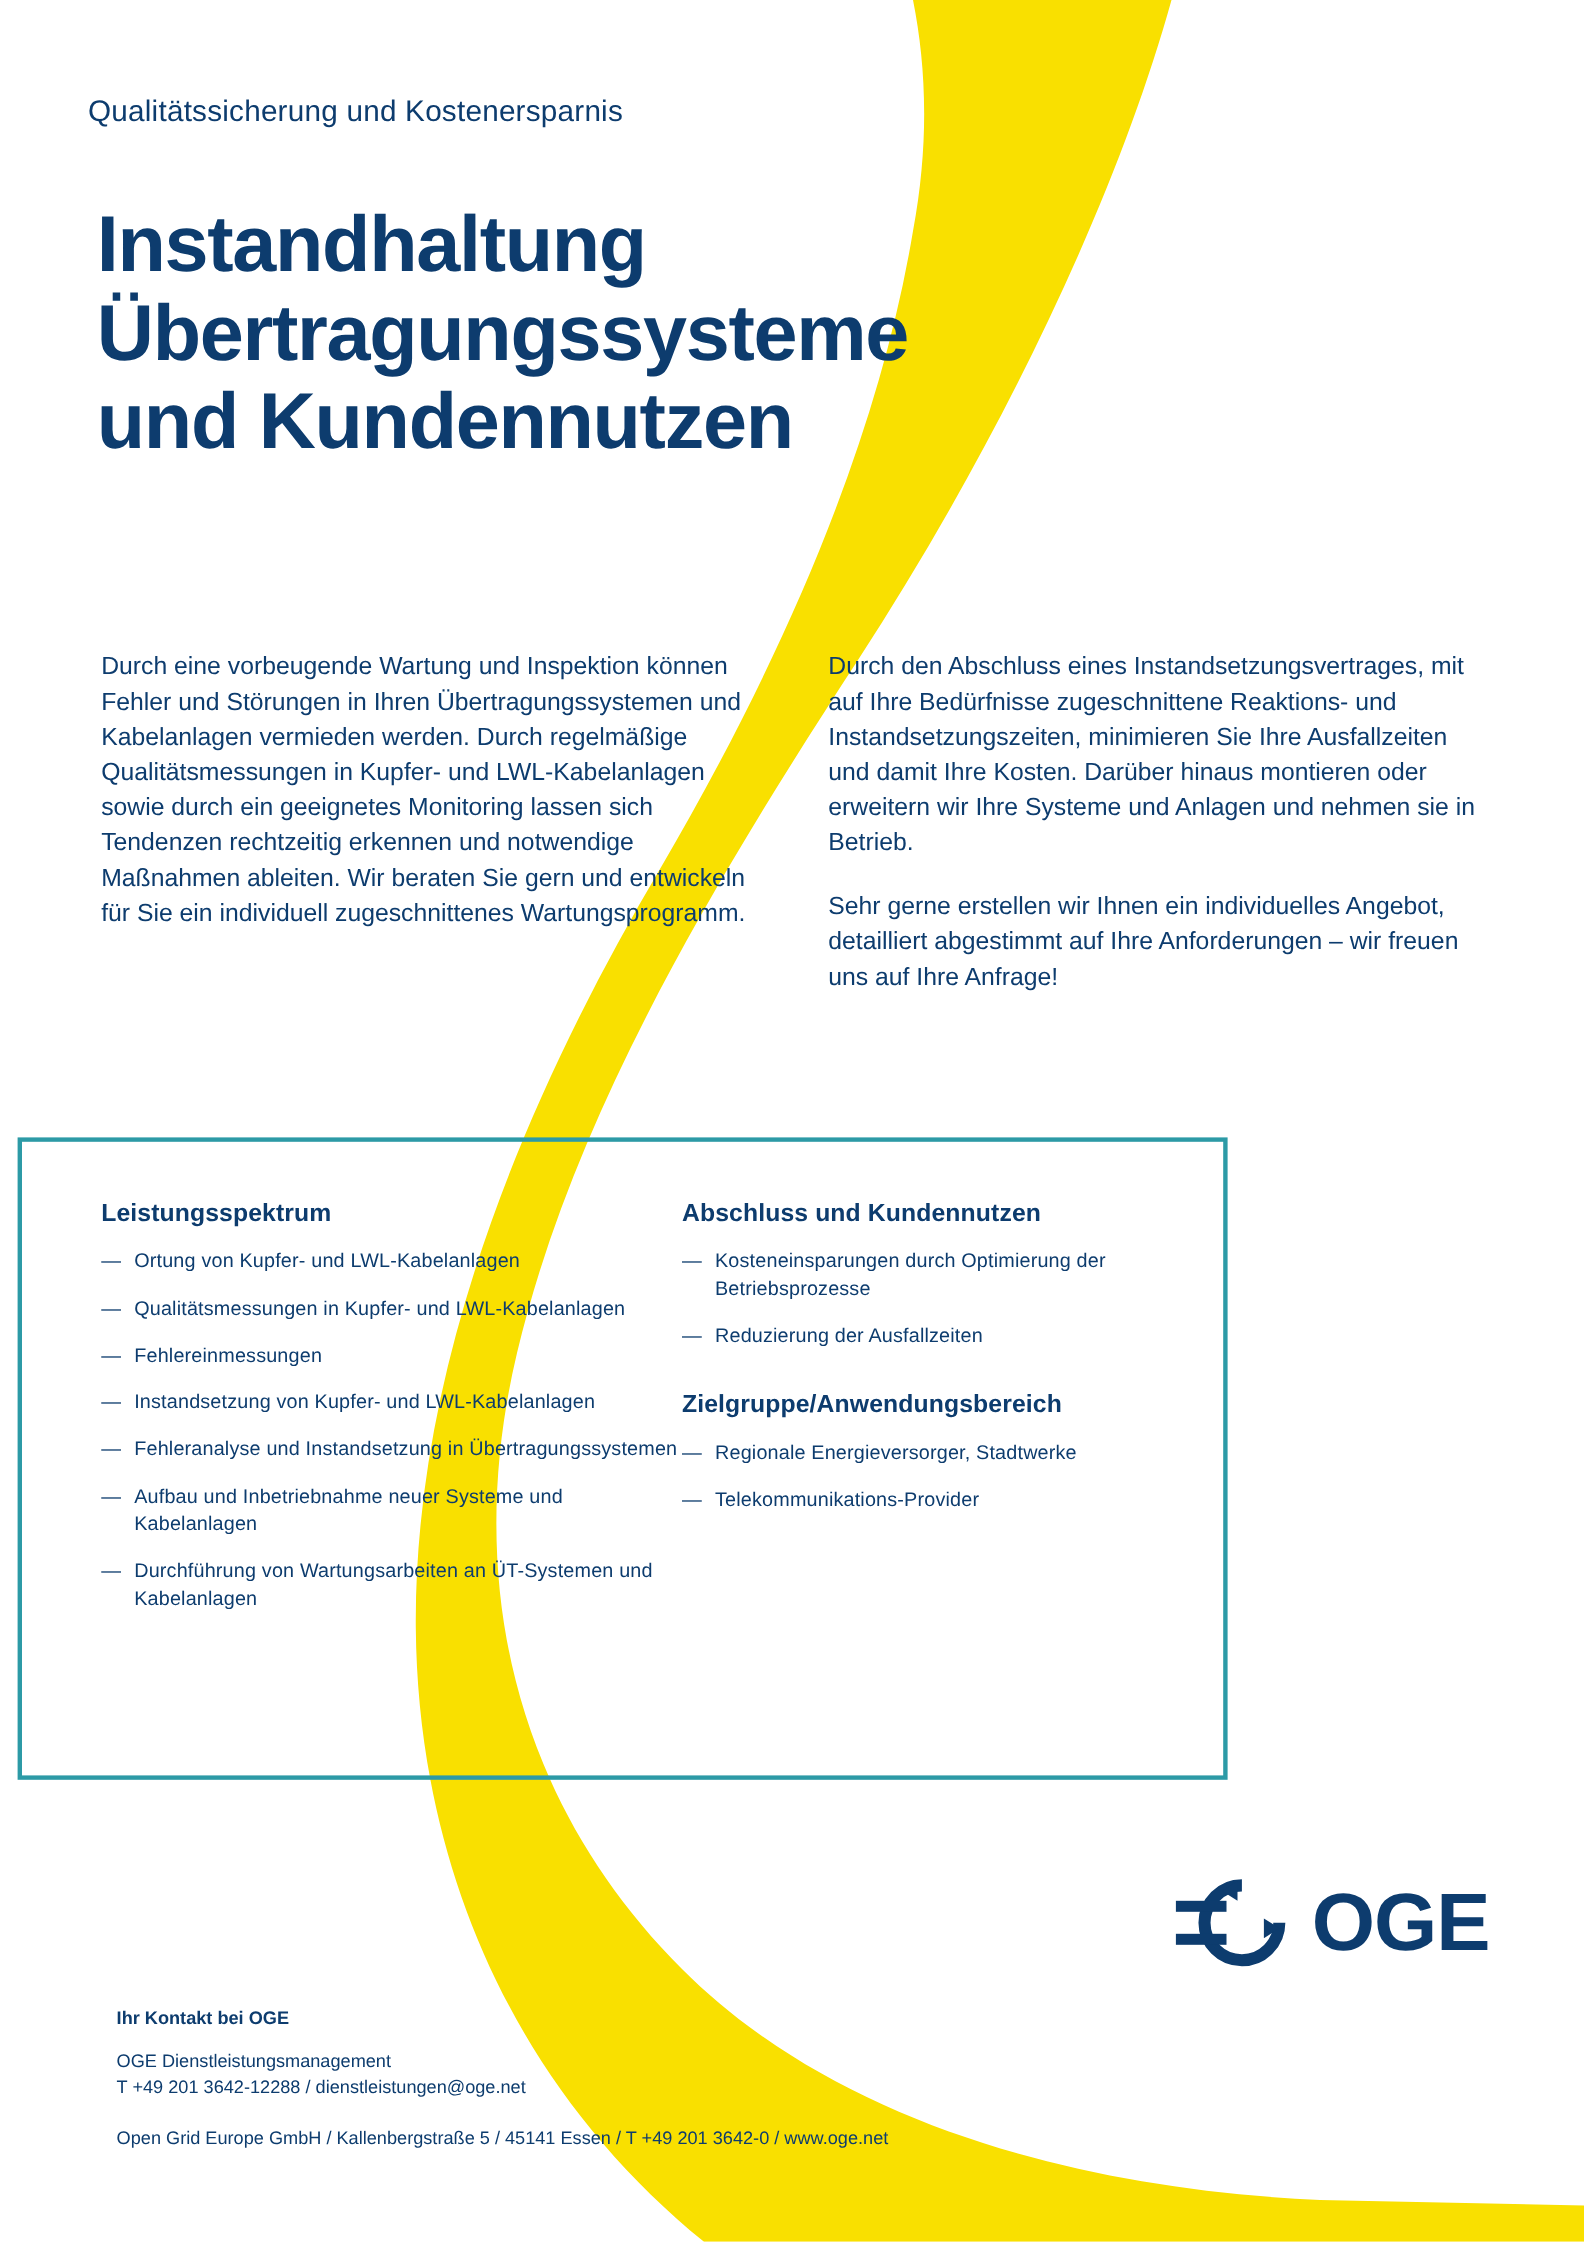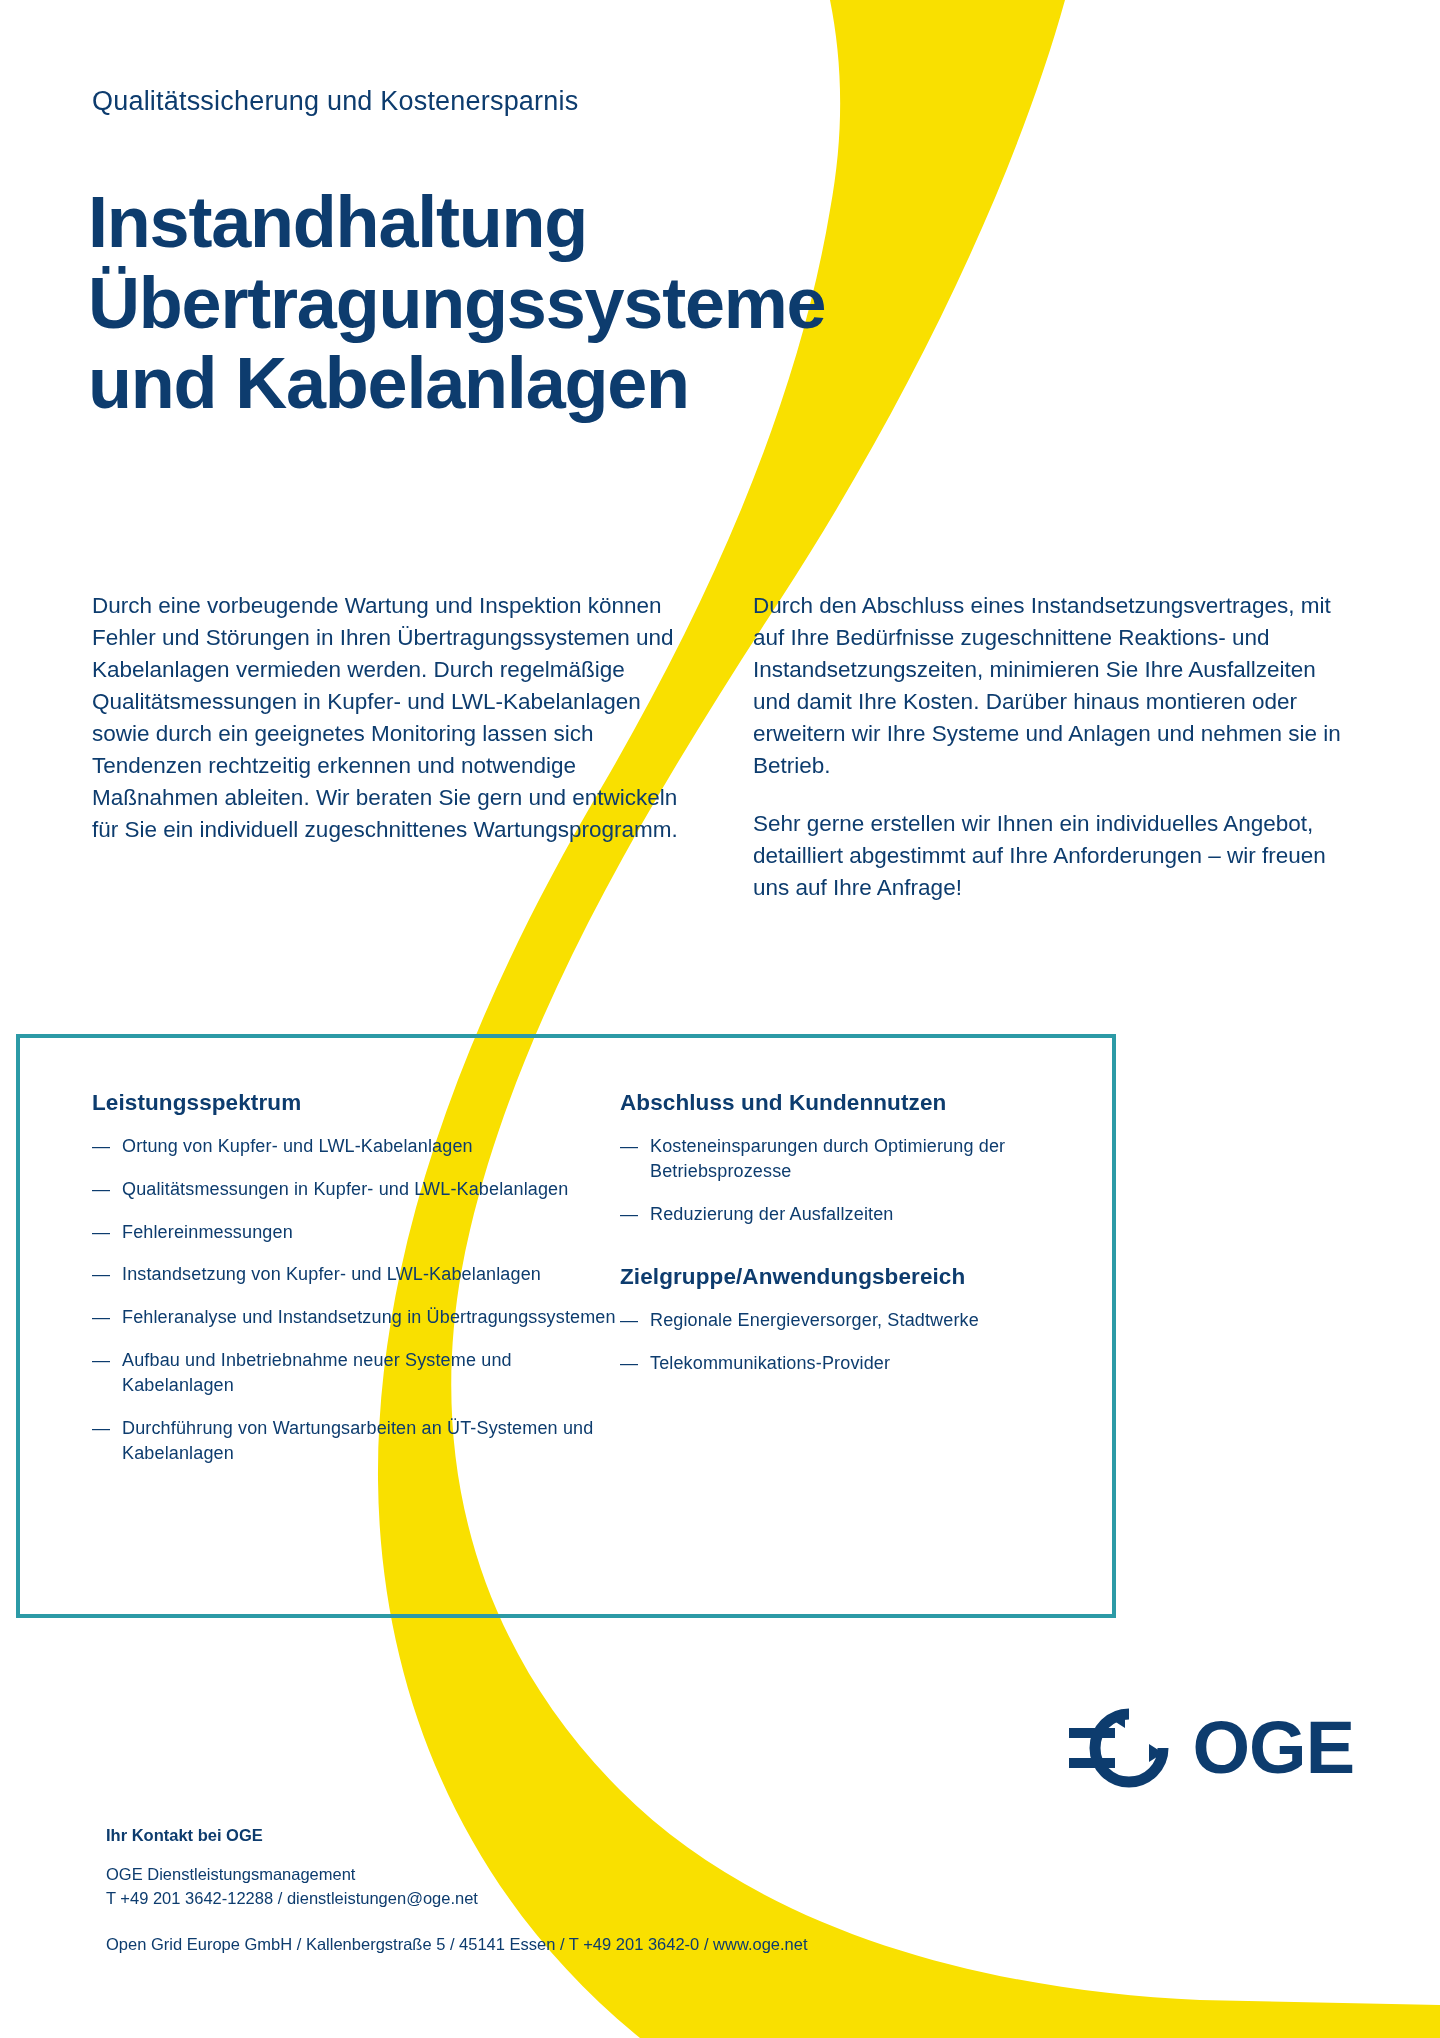--- a/index.html
+++ b/index.html
@@ -28,21 +28,21 @@
 
   .page {
     position: absolute;
     inset: 0;
     z-index: 2;
   }
 
   
   .eyebrow {
     position: absolute;
-    left: 92px;
+    left: 80px;
     top: 86px;
     font-size: 27px;
     letter-spacing: 0.2px;
     color: #0d3c6e;
   }
   .headline {
     position: absolute;
     left: 88px;
     top: 134px;
     width: 1230px;
@@ -177,21 +177,21 @@
            C1035,580 1110,400 1160,230 C1185,145 1195,70 1190,0 Z" fill="#f9e000" opacity="0"></path>
 </svg>
 
 <div class="page">
 
   <div class="eyebrow">Qualitätssicherung und Kostenersparnis</div>
 
   <h1 class="headline">
     <span class="hl-line">Instandhaltung</span>
     <span class="hl-line">Übertragungssysteme</span>
-    <span class="hl-line">und Kabelanlagen</span>
+    <span class="hl-line">und Kundennutzen</span>
   </h1>
 
   <div class="intro">
     <div class="intro-col">
       <p>Durch eine vorbeugende Wartung und Inspektion können Fehler und Störungen in Ihren Übertragungssystemen und Kabelanlagen vermieden werden. Durch regelmäßige Qualitätsmessungen in Kupfer- und LWL-Kabelanlagen sowie durch ein geeignetes Monitoring lassen sich Tendenzen rechtzeitig erkennen und notwendige Maßnahmen ableiten. Wir beraten Sie gern und entwickeln für Sie ein individuell zugeschnittenes Wartungsprogramm.</p>
     </div>
     <div class="intro-col">
       <p>Durch den Abschluss eines Instandsetzungsvertrages, mit auf Ihre Bedürfnisse zugeschnittene Reaktions- und Instandsetzungszeiten, minimieren Sie Ihre Ausfallzeiten und damit Ihre Kosten. Darüber hinaus montieren oder erweitern wir Ihre Systeme und Anlagen und nehmen sie in Betrieb.</p>
       <p>Sehr gerne erstellen wir Ihnen ein individuelles Angebot, detailliert abgestimmt auf Ihre Anforderungen – wir freuen uns auf Ihre Anfrage!</p>
     </div>

